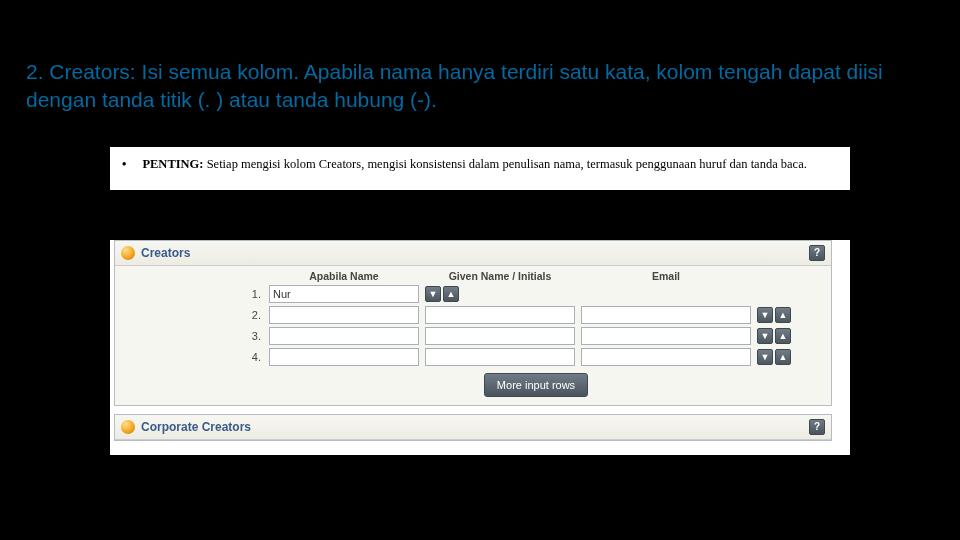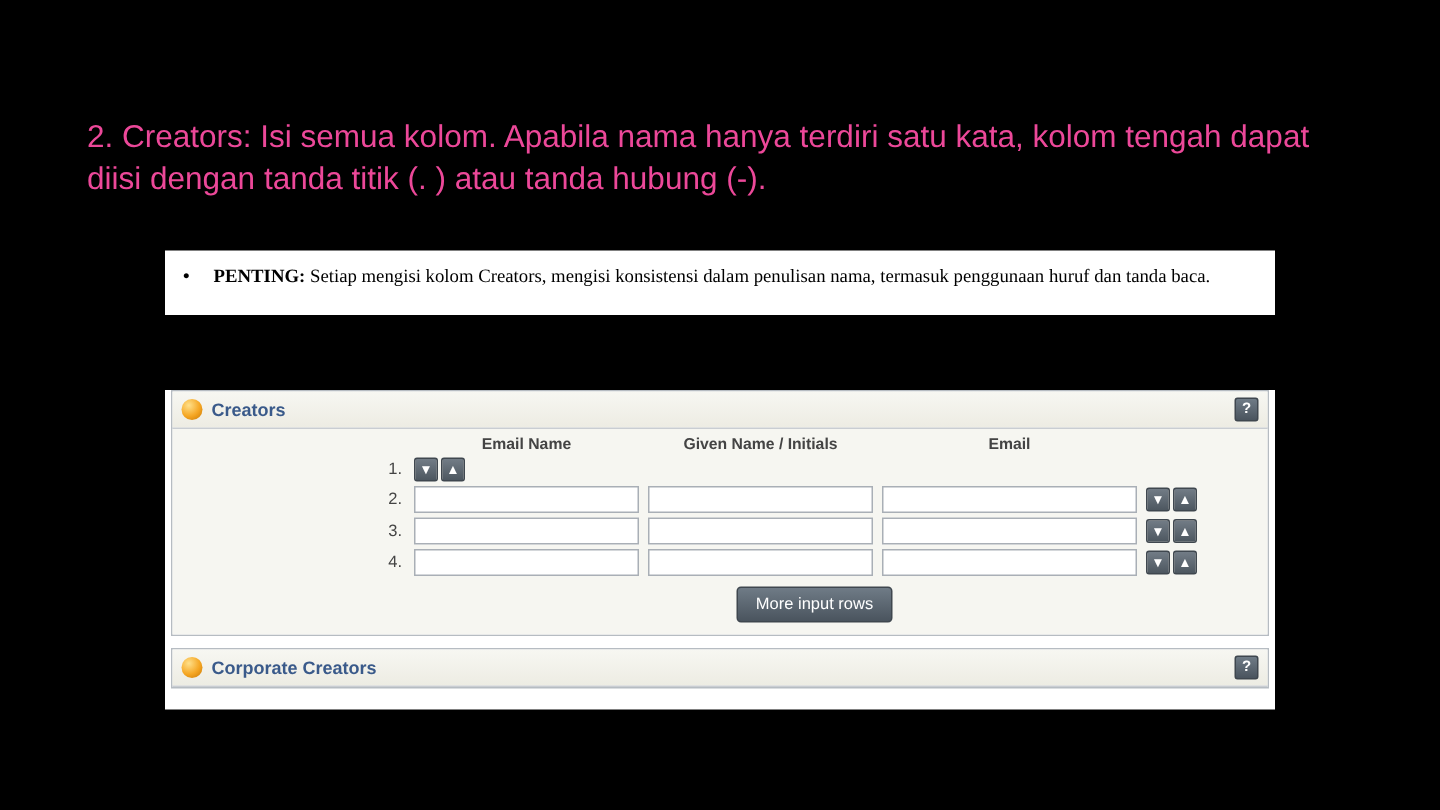--- a/index.html
+++ b/index.html
@@ -5,40 +5,39 @@
   * { box-sizing: border-box; margin: 0; padding: 0; }
   body {
     background: #000;
     width: 960px;
     height: 540px;
     font-family: Arial, Helvetica, sans-serif;
     color: #000;
     overflow: hidden;
   }
   .slide-heading {
-    color: #ec4899;
+    color: #0369a1;
     font-size: 21px;
-    padding: 58px 70px 8px 58px;
+    padding: 58px 70px 8px 26px;
     line-height: 1.35;
-    margin-top: 20px;
   }
   .note-box {
     background: #fff;
     margin: 24px 110px 0 110px;
     padding: 10px 12px 18px 12px;
     font-size: 12.5px;
     font-family: "Times New Roman", Times, serif;
   }
   .note-bullet { display: flex; gap: 16px; }
   .note-bullet .dot { font-weight: bold; }
   .note-bullet .txt strong { font-weight: bold; }
   .panel-wrap {
     background: #fff;
     margin: 50px 110px 0 110px;
-    padding: 0 0 6px 0;
+    padding: 0 14px 6px 0;
     font-size: 11.5px;
     color: #333;
   }
   .section {
     border: 1px solid #b6bcc2;
     margin: 4px 4px 8px 4px;
     background: #fdfdfd;
   }
   .section-header {
     display: flex;
@@ -145,28 +144,29 @@
   <div class="section">
     <div class="section-header">
       <span class="bullet-icon"></span>
       <span class="section-title">Creators</span>
       <span class="help-btn">?</span>
     </div>
     <div class="creators-body">
 
       <div class="row header">
         <div></div>
-        <div class="col-label">Email Name</div>
+        <div class="col-label">Apabila Name</div>
         <div class="col-label">Given Name / Initials</div>
         <div class="col-label">Email</div>
         <div></div>
       </div>
 
       <div class="row">
         <div class="numcell">1.</div>
+        <input class="tinput" value="Nur" style="">
         <div class="arrows">
           <span class="arrow-btn">▼</span>
           <span class="arrow-btn">▲</span>
         </div>
       </div>
 
       <div class="row">
         <div class="numcell">2.</div>
         <input class="tinput" value="" style="">
         <input class="tinput" value="" style="">

